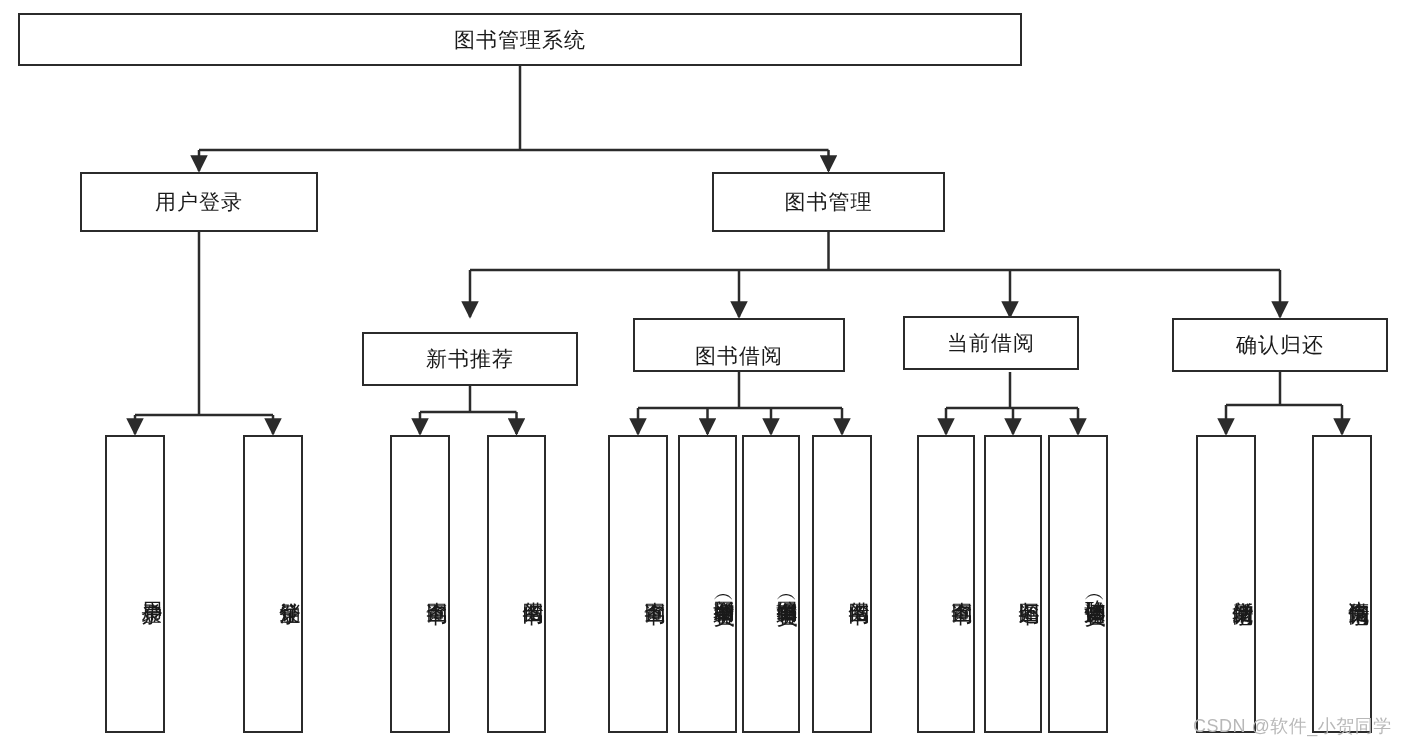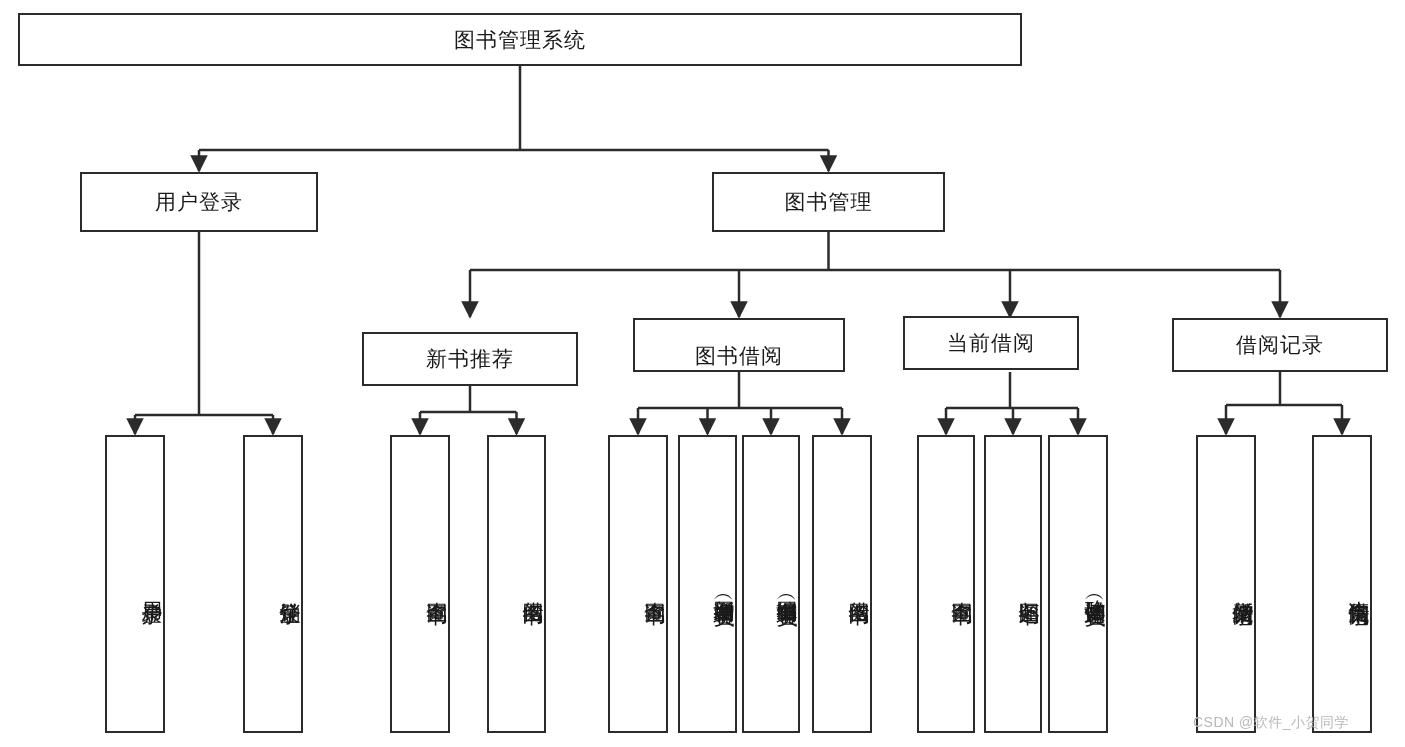--- a/index.html
+++ b/index.html
@@ -51,21 +51,21 @@
     letter-spacing: 1px;
   }
   .node.vert .vtext {
     writing-mode: vertical-rl;
     text-orientation: upright;
     white-space: nowrap;
   }
   .watermark {
     position: absolute;
     color: #b8b8b8;
-    font-size: 14px;
+    font-size: 18px;
     letter-spacing: 0.5px;
     z-index: 3;
     white-space: nowrap;
   }
 </style>
 </head>
 <body>
 
 <div id="canvas">
 
@@ -130,21 +130,21 @@
 
   <div class="node horiz" style="left: 633px; top: 318px; width: 212px; height: 54px; align-items: flex-end;">
       <span>图书借阅</span>
     </div>
 
   <div class="node horiz" style="left: 903px; top: 316px; width: 176px; height: 54px;">
       <span>当前借阅</span>
     </div>
 
   <div class="node horiz" style="left: 1172px; top: 318px; width: 216px; height: 54px;">
-      <span>借阅记录</span>
+      <span>确认归还</span>
     </div>
 
   <div class="node vert" style="left: 105px; top: 435px; width: 60px; height: 298px;">
       <span class="vtext">用户登录</span>
     </div>
 
   <div class="node vert" style="left: 243px; top: 435px; width: 60px; height: 298px;">
       <span class="vtext">注销登录</span>
     </div>
 

